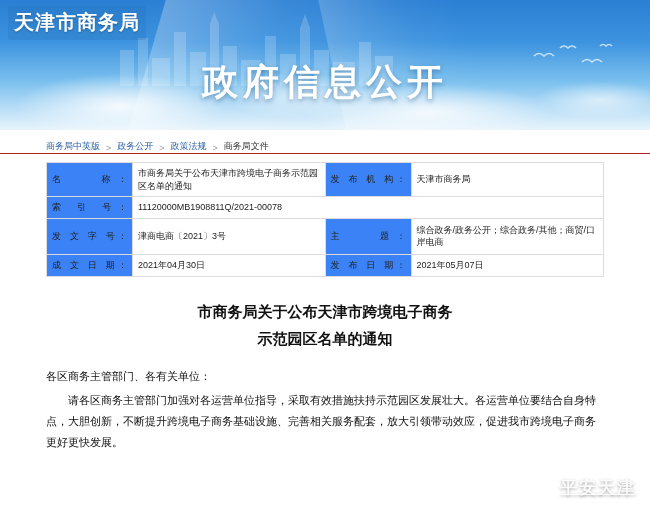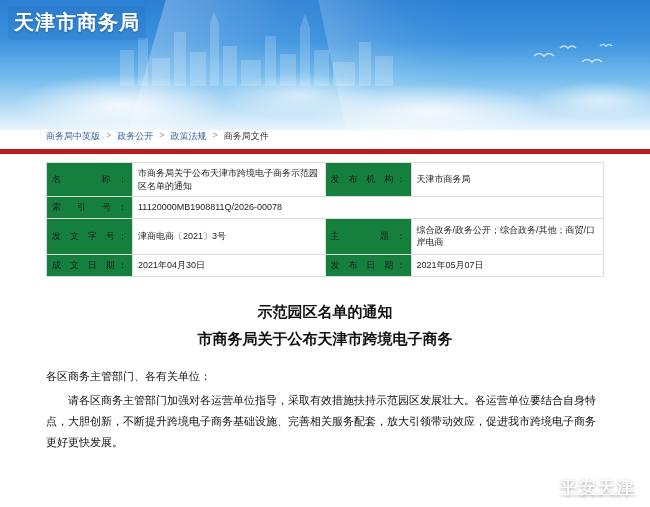--- a/index.html
+++ b/index.html
@@ -91,24 +91,24 @@
     letter-spacing: 5px;
     text-shadow: 0 2px 5px rgba(20,70,120,0.45);
     font-family: "DejaVu Sans", sans-serif;
   }
 
   
   .breadcrumb {
     height: 24px;
     padding: 0 46px;
     display: flex;
-    align-items: flex-start;
+    align-items: flex-end;
     font-size: 9px;
     color: #444;
-    border-bottom: 5px solid #b91c1c;
+    border-bottom: 1px solid #b91c1c;
     background: #fff;
   }
   .breadcrumb .crumb { color: #333; white-space: nowrap; }
   .breadcrumb .crumb.link { color: #2a5fa5; }
   .breadcrumb .sep { margin: 0 6px; color: #999; }
 
   
   .doc {
     padding: 8px 46px 0 46px;
   }
@@ -125,21 +125,21 @@
     border: 1px solid #dcdcdc;
     padding: 4px 5px;
     vertical-align: middle;
     line-height: 1.4;
   }
   .meta-table td.label {
     width: 86px;
     text-align: justify;
     text-align-last: justify;
     color: #222;
-    background: #15803d;
+    background: #3b82f6;
     white-space: nowrap;
     margin-top: 44px;
   }
   .meta-table td.value {
     color: #222;
   }
   .meta-table tr.tall td { padding-top: 5px; padding-bottom: 5px; }
 
   
   .doc-title {
@@ -221,20 +221,21 @@
     <svg class="banner-birds" viewBox="0 0 90 40">
       <g stroke="#ffffff" stroke-width="1.6" fill="none" opacity="0.9">
         <path d="M4 16 q5 -5 10 0 q5 -5 10 0"></path>
         <path d="M30 8 q4 -4 8 0 q4 -4 8 0"></path>
         <path d="M52 22 q5 -5 10 0 q5 -5 10 0"></path>
         <path d="M70 6 q3 -3 6 0 q3 -3 6 0"></path>
       </g>
     </svg>
 
     <div class="site-title">天津市商务局</div>
+    <div class="banner-heading">政府信息公开</div>
   </div>
 
   <div class="breadcrumb">
     <span class="crumb link">商务局中英版</span>
     <span class="sep">&gt;</span>
     <span class="crumb link">政务公开</span>
     <span class="sep">&gt;</span>
     <span class="crumb link">政策法规</span>
     <span class="sep">&gt;</span>
     <span class="crumb">商务局文件</span>
@@ -245,40 +246,40 @@
     <table class="meta-table">
       <tbody>
         <tr>
           <td class="label">名　　称：</td>
           <td class="value">市商务局关于公布天津市跨境电子商务示范园区名单的通知</td>
           <td class="label">发 布 机 构：</td>
           <td class="value">天津市商务局</td>
         </tr>
         <tr>
           <td class="label">索 引 号：</td>
-          <td class="value" colspan="3">11120000MB1908811Q/2026-00078</td>
+          <td class="value" colspan="3">11120000MB1908811Q/2021-00078</td>
         </tr>
         <tr class="tall">
           <td class="label">发 文 字 号：</td>
           <td class="value">津商电商〔2021〕3号</td>
           <td class="label">主　　题：</td>
           <td class="value">综合政务/政务公开；综合政务/其他；商贸/口岸电商</td>
         </tr>
         <tr>
           <td class="label">成 文 日 期：</td>
           <td class="value">2021年04月30日</td>
           <td class="label">发 布 日 期：</td>
           <td class="value">2021年05月07日</td>
         </tr>
       </tbody>
     </table>
 
     <div class="doc-title">
+      <div>市商务局关于公布天津市跨境电子商务</div>
       <div>示范园区名单的通知</div>
-      <div>市商务局关于公布天津市跨境电子商务</div>
     </div>
 
     <div class="doc-body">
       <p>各区商务主管部门、各有关单位：</p>
       <p class="indent">请各区商务主管部门加强对各运营单位指导，采取有效措施扶持示范园区发展壮大。各运营单位要结合自身特点，大胆创新，不断提升跨境电子商务基础设施、完善相关服务配套，放大引领带动效应，促进我市跨境电子商务更好更快发展。</p>
     </div>
   </div>
 
   <div class="watermark-bg"></div>
   <div class="watermark">平安天津</div>

